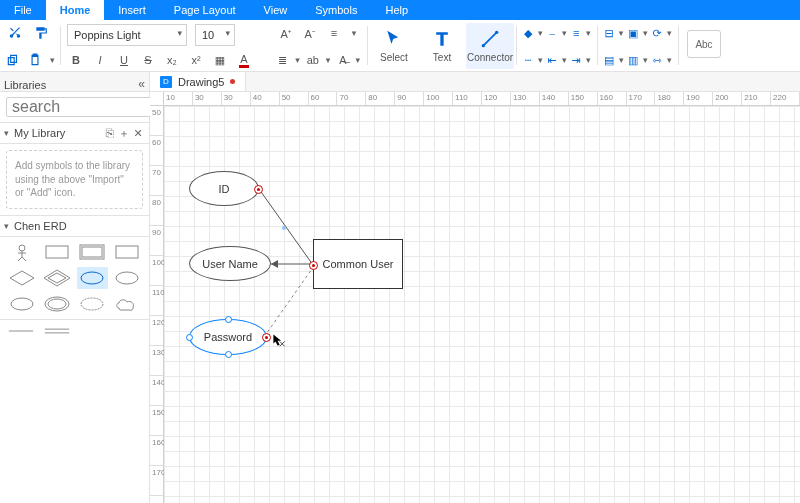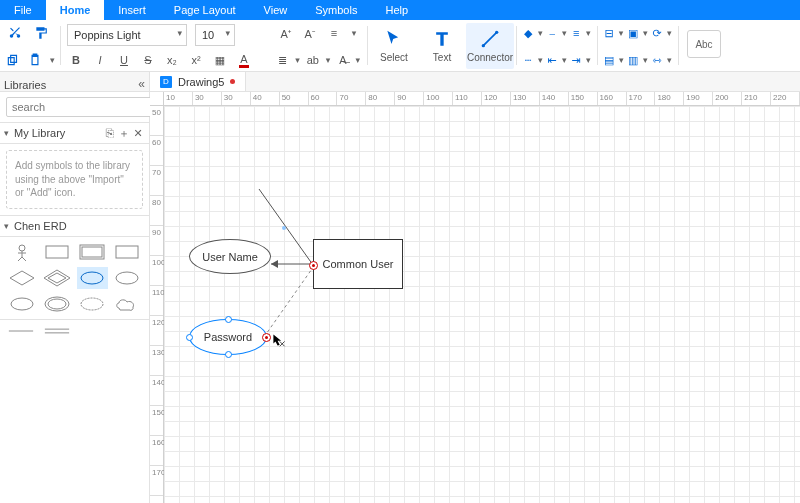--- a/index.html
+++ b/index.html
@@ -40,21 +40,21 @@
   .caret::before{content:"▾"}
   .abcbox{width:34px;height:28px;border:1px solid var(--border);border-radius:3px;display:flex;align-items:center;justify-content:center;font-size:10px;color:#666;margin:10px 8px}
 
   
   .workspace{display:flex;height:431px}
   .sidebar{width:150px;border-right:1px solid var(--divider);background:#fff;display:flex;flex-direction:column}
   .sb-head{height:20px;display:flex;align-items:flex-end;padding:0 4px;background:var(--panel);border-bottom:1px solid var(--divider)}
   .sb-head .title{flex:1;font-weight:400;color:#444}
   .sb-head .chev{font-size:12px;color:#666}
   .sb-search{padding:5px 6px;display:flex;gap:4px;align-items:center}
-  .sb-search input{flex:1;height:20px;border:1px solid var(--border);border-radius:2px;padding:0 5px;font-size:11px}
+  .sb-search input{flex:1;height:20px;border:1px solid var(--border);border-radius:2px;padding:0 5px;font-size:16px}
   .sb-search .mag{width:18px;height:18px;color:#666}
   .section-head{display:flex;align-items:center;height:22px;padding:0 4px;background:#fff;border-top:1px solid var(--divider);border-bottom:1px solid var(--divider)}
   .section-head .tri{width:10px;color:#666;font-size:9px}
   .section-head .name{flex:1;color:#444}
   .section-head .mini{width:14px;height:14px;display:inline-flex;align-items:center;justify-content:center;font-size:11px;color:#666;cursor:default}
   .libnote{margin:6px;padding:8px;border:1px dashed var(--border);border-radius:3px;color:var(--muted);font-size:10px;line-height:1.35}
   .stencil-grid{padding:4px 6px;display:grid;grid-template-columns:repeat(4,1fr);gap:4px;border-bottom:1px solid var(--divider)}
   .stencil{height:22px;border:1px solid transparent;display:flex;align-items:center;justify-content:center;background:#fff}
   .stencil svg{width:28px;height:18px}
   .stencil.sel{background:#d6ecff}
@@ -480,22 +480,26 @@
       <div class="canvas">
 
         <svg style="position:absolute;left:0;top:0;width:100%;height:100%;pointer-events:none">
           <line x1="95" y1="83" x2="149" y2="159" stroke="#555" stroke-width="1"></line>
           <line x1="107" y1="158" x2="149" y2="158" stroke="#555" stroke-width="1"></line>
           <polygon points="107,158 114,154 114,162" fill="#555"></polygon>
           <line x1="100" y1="231" x2="150" y2="160" stroke="#888" stroke-width="1" stroke-dasharray="3 3"></line>
           <circle cx="120" cy="122" r="2" fill="#8fc6ff"></circle>
         </svg>
 
-
-        <div class="node ellipse" style="left:25px;top:133px;width:82px;height:35px">
+        <div class="node ellipse" style="left:25px;top:65px;width:70px;height:35px">
+          <span>ID</span>
+          <div class="port" style="right:-5px;top:13px"></div>
+        </div>
+
+        <div class="node ellipse" style="left:25px;top:140px;width:82px;height:35px">
           <span>User Name</span>
         </div>
 
         <div class="node rect" style="left:149px;top:133px;width:90px;height:50px">
           <span>Common User</span>
           <div class="port" style="left:-5px;top:21px"></div>
         </div>
 
         <div class="node ellipse sel-ell" style="left:25px;top:213px;width:78px;height:36px">
           <span>Password</span>

